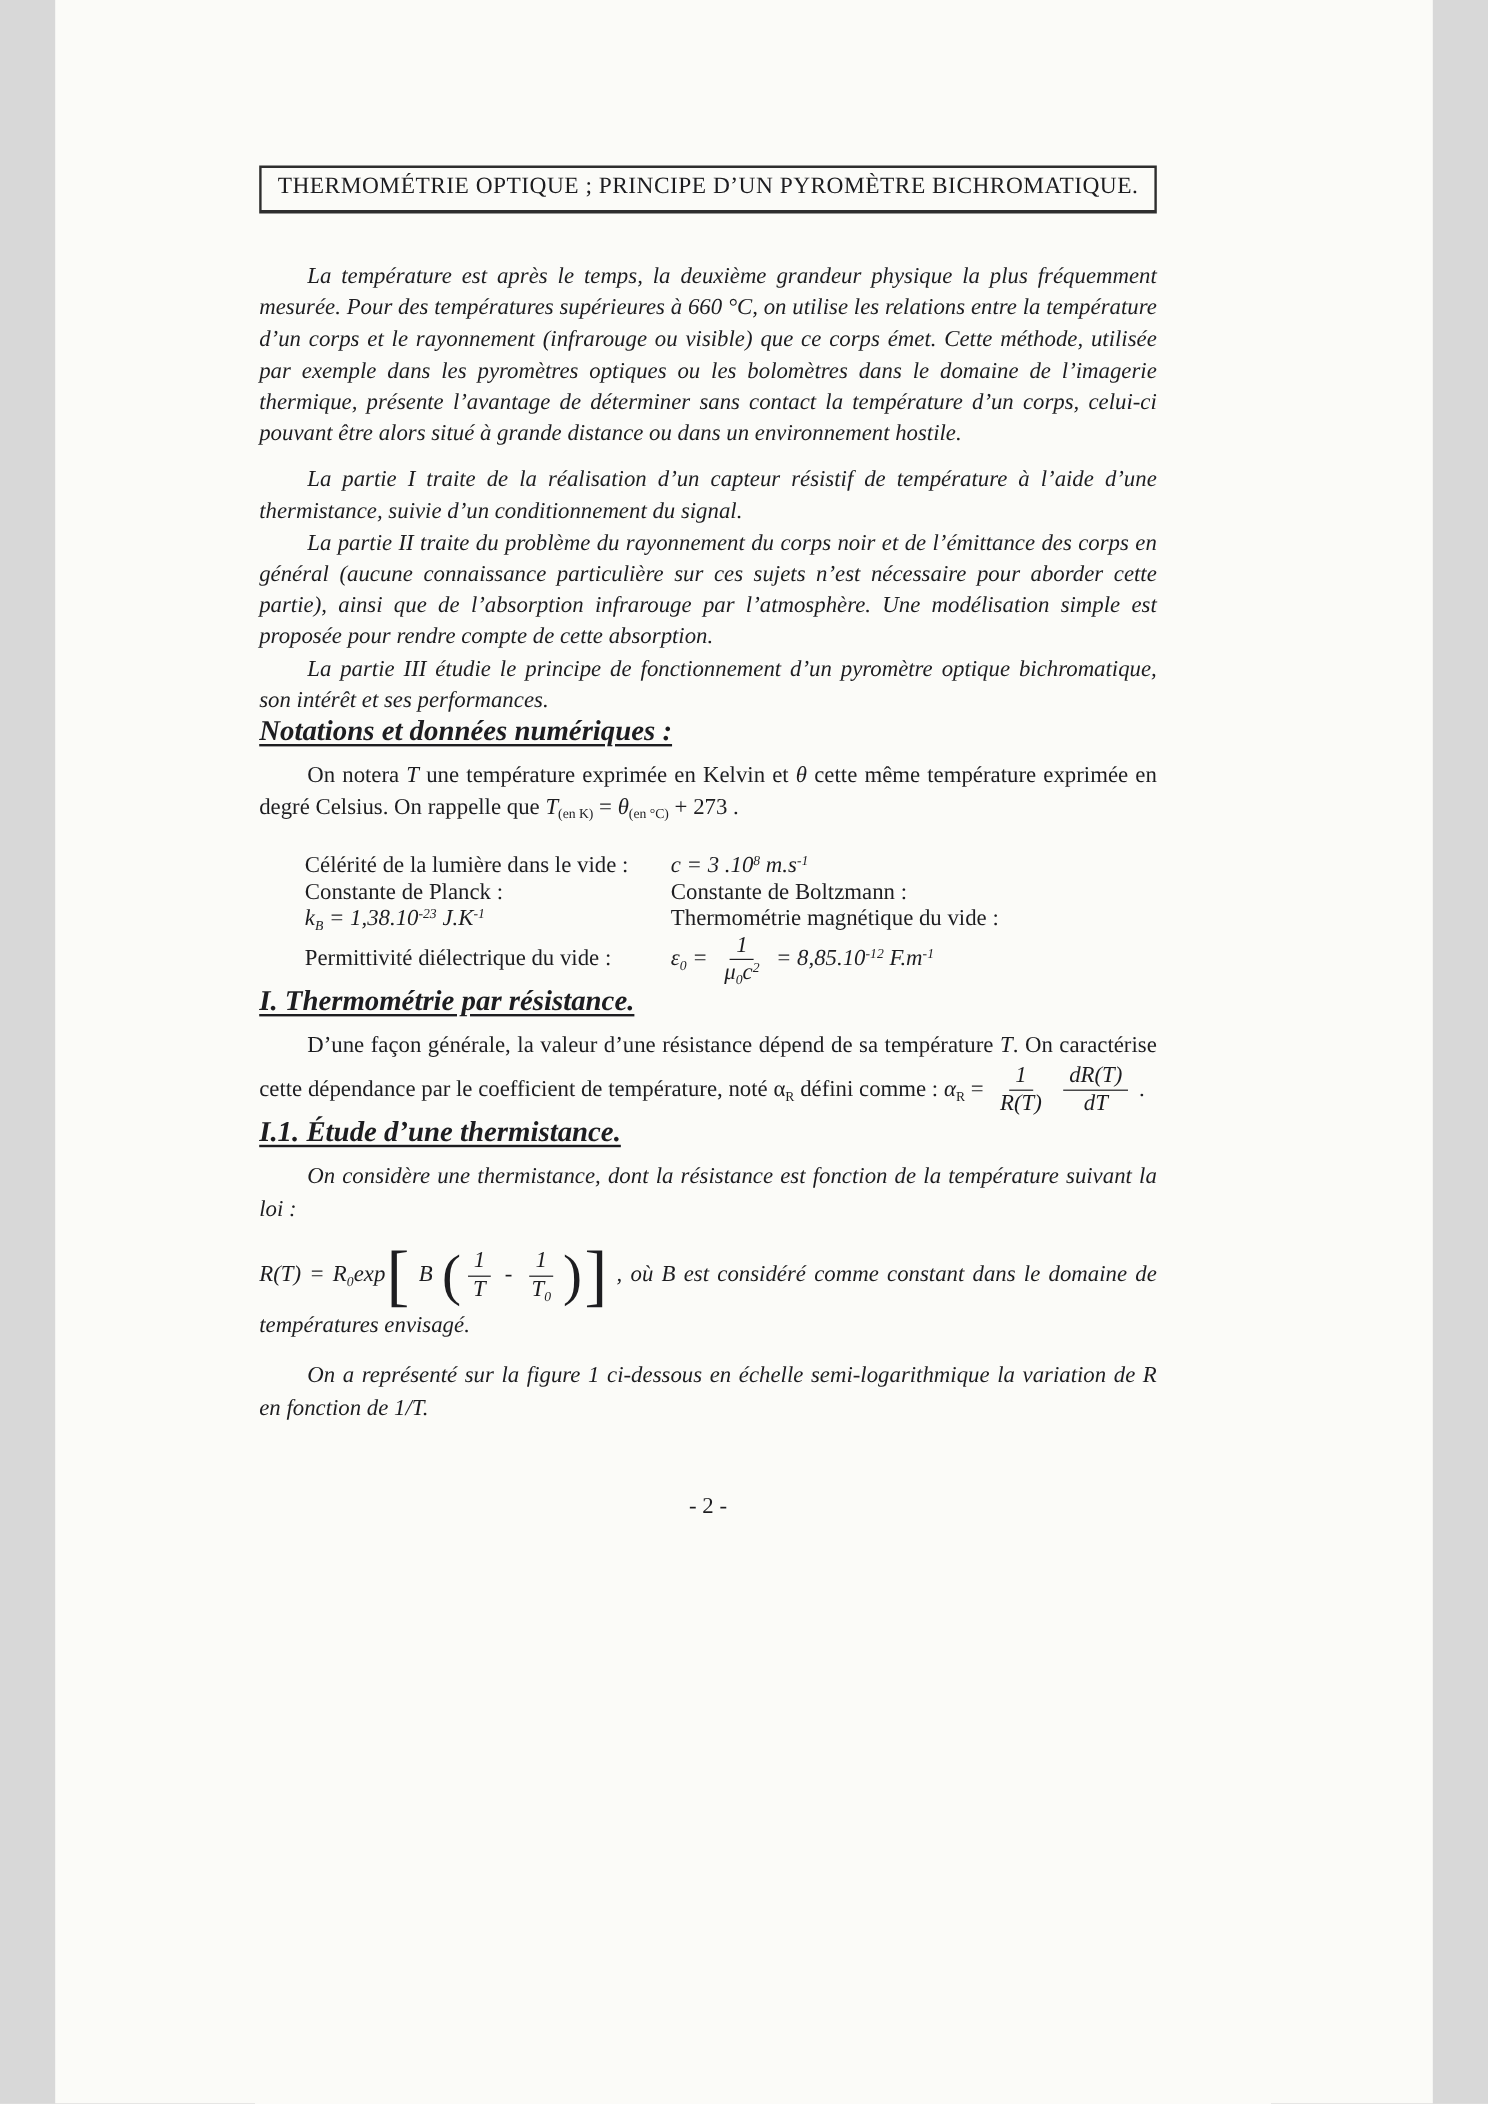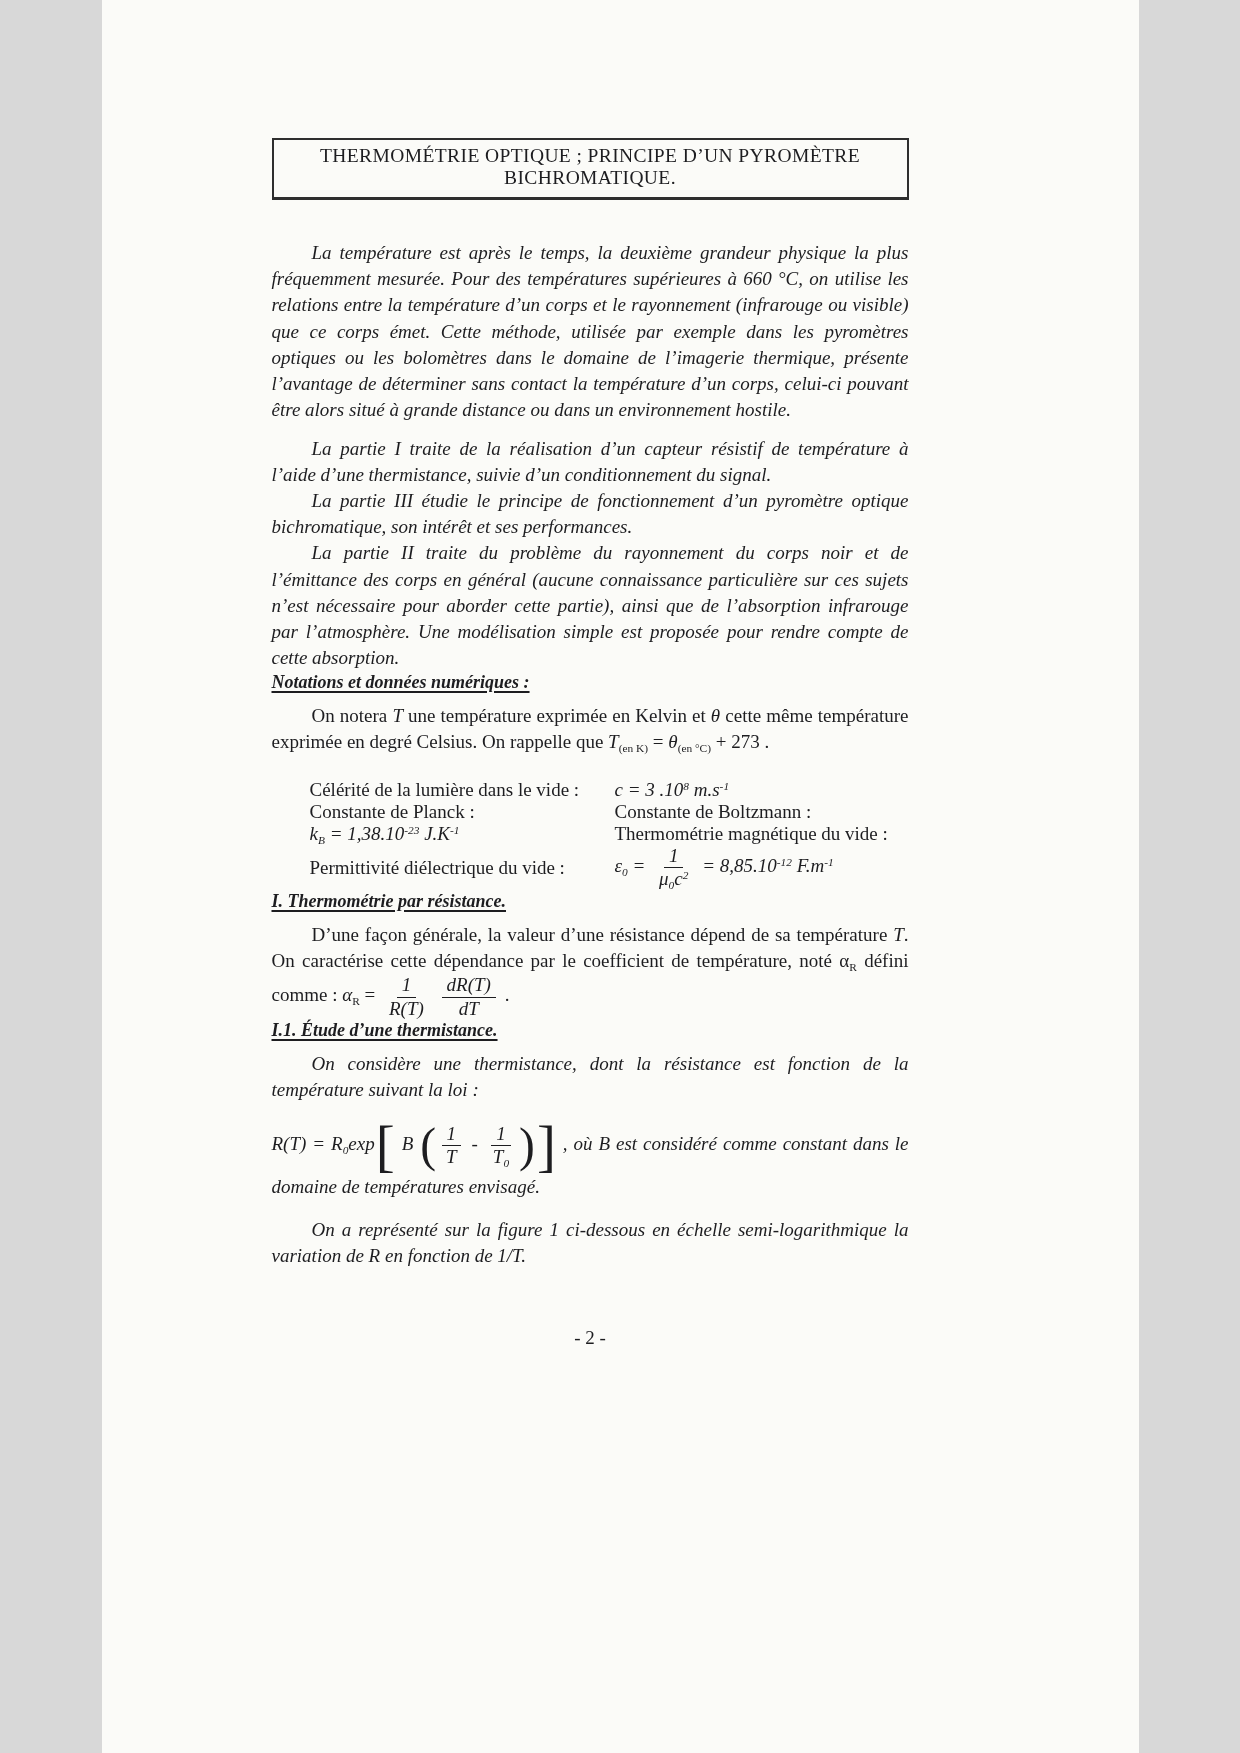--- a/index.html
+++ b/index.html
@@ -1,18 +1,18 @@
 <!DOCTYPE html>
 <html><head>
 <meta charset="utf-8">
 <style>
   * { box-sizing: border-box; }
   html,body { margin:0; padding:0; background:#d8d8d8; }
   .sheet{
-    width:1037px; height:1753px; margin:0 auto; position:relative;
+    width:1148px; height:1753px; margin:0 auto; position:relative;
     background:#fbfbf8; color:#1d1d20;
     font-family:"Liberation Serif","DejaVu Serif",serif;
     font-size:19px; padding:138px 230px 40px 170px;
     overflow:hidden;
   }
   .title-box{
     border:2px solid #2e2e2e;
     border-bottom-width:3px;
     text-align:center;
     padding:5px 8px 8px;
@@ -27,21 +27,21 @@
   .mt16{ margin-top:16px; }
   .mt28{ margin-top:16px; }
   .mt36{ margin-top:36px; }
   .mt56{ margin-top:56px; }
   .mt60{ margin-top:60px; }
   .heading{
     font-weight:bold; font-style:italic;
     text-decoration:underline;
     text-decoration-thickness:1.5px;
     text-underline-offset:3px;
-    font-size:18px;
+    font-size:24px;
     margin:0 0 10px 0;
   }
   .constants{
     margin-top:24px;
     display:grid;
     grid-template-columns:305px 1fr;
     padding-left:38px;
     align-items:center;
   }
   .constant-label{ font-style:normal; }
@@ -67,22 +67,22 @@
 <body>
 
 <div class="sheet">
 
   <div class="title-box">
     <span>THERMOMÉTRIE OPTIQUE ; PRINCIPE D’UN PYROMÈTRE BICHROMATIQUE.</span>
   </div>
 
   <p class="para it ind">La température est après le temps, la deuxième grandeur physique la plus fréquemment mesurée. Pour des températures supérieures à 660 °C, on utilise les relations entre la température d’un corps et le rayonnement (infrarouge ou visible) que ce corps émet. Cette méthode, utilisée par exemple dans les pyromètres optiques ou les bolomètres dans le domaine de l’imagerie thermique, présente l’avantage de déterminer sans contact la température d’un corps, celui-ci pouvant être alors situé à grande distance ou dans un environnement hostile.</p>
   <p class="para it ind mt12">La partie I traite de la réalisation d’un capteur résistif de température à l’aide d’une thermistance, suivie d’un conditionnement du signal.</p>
+  <p class="para it ind">La partie II traite du problème du rayonnement du corps noir et de l’émittance des corps en général (aucune connaissance particulière sur ces sujets n’est nécessaire pour aborder cette partie), ainsi que de l’absorption infrarouge par l’atmosphère. Une modélisation simple est proposée pour rendre compte de cette absorption.</p>
   <p class="para it ind">La partie III étudie le principe de fonctionnement d’un pyromètre optique bichromatique, son intérêt et ses performances.</p>
-  <p class="para it ind">La partie II traite du problème du rayonnement du corps noir et de l’émittance des corps en général (aucune connaissance particulière sur ces sujets n’est nécessaire pour aborder cette partie), ainsi que de l’absorption infrarouge par l’atmosphère. Une modélisation simple est proposée pour rendre compte de cette absorption.</p>
 
   <div class="heading mt56">Notations et données numériques :</div>
   <p class="para ind">On notera <i>T</i> une température exprimée en Kelvin et <i>θ </i>cette même température exprimée en degré Celsius. On rappelle que <i>T</i><sub>(en K)</sub> = <i>θ</i><sub>(en °C)</sub> + 273 .</p>
 
   <div class="constants">
       <div class="constant-label">Célérité de la lumière dans le vide :</div>
       <div class="constant-formula">c = 3 .10<sup>8</sup> m.s<sup>-1</sup></div>
       <div class="constant-label">Constante de Planck :</div>
       <div class="constant-label">Constante de Boltzmann :</div>
       <div class="constant-formula">k<sub>B</sub> = 1,38.10<sup>-23</sup> J.K<sup>-1</sup></div>

